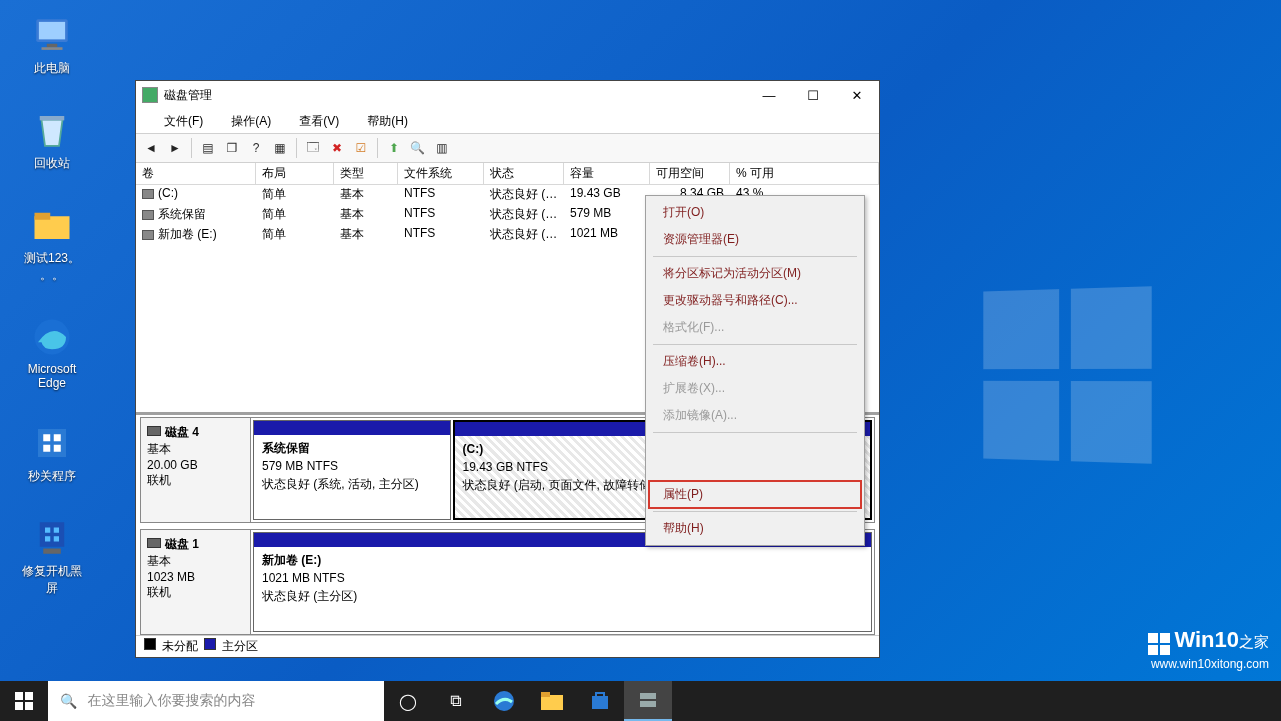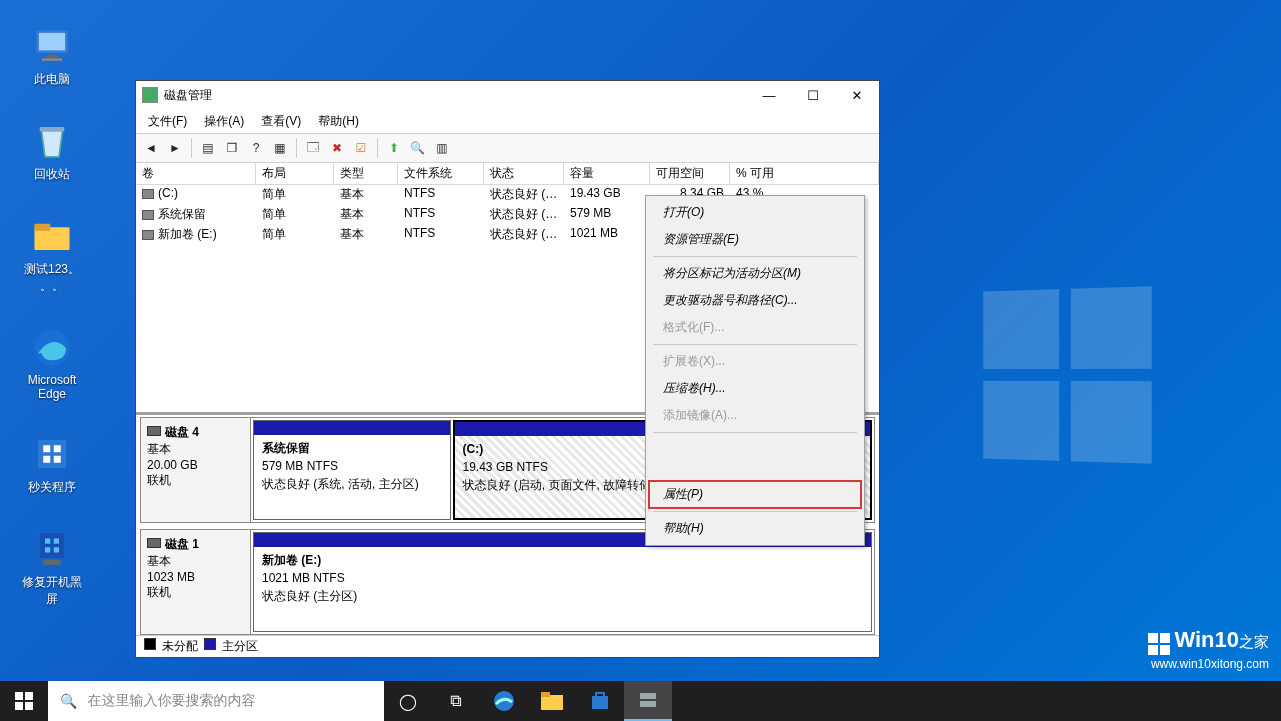--- a/index.html
+++ b/index.html
@@ -1,31 +1,31 @@
 <!DOCTYPE html>
 <html><head>
 <meta charset="utf-8">
 <style>
 * { margin:0; padding:0; box-sizing:border-box; font-family:"Microsoft YaHei","Segoe UI",sans-serif; }
 body { width:1281px; height:721px; overflow:hidden; background:#0078d7; position:relative; }
 .desktop { position:absolute; inset:0; background:linear-gradient(135deg,#1a6fd4 0%,#0a5cc4 50%,#0078d7 100%); }
 .win-logo { position:absolute; right:130px; bottom:260px; display:grid; grid-template-columns:80px 80px; grid-template-rows:80px 80px; gap:12px; transform:perspective(600px) rotateY(-12deg); opacity:.55; }
 .win-logo span { background:rgba(255,255,255,.35); }
-.icons { position:absolute; left:12px; top:25px; width:80px; display:flex; flex-direction:column; gap:32px; }
+.icons { position:absolute; left:12px; top:14px; width:80px; display:flex; flex-direction:column; gap:32px; }
 .di { display:flex; flex-direction:column; align-items:center; gap:4px; color:#fff; font-size:12px; text-align:center; cursor:pointer; }
 .di .ic { width:42px; height:42px; display:flex; align-items:center; justify-content:center; }
 .label { text-shadow:0 1px 2px rgba(0,0,0,.8); }
 
 .window { position:absolute; left:135px; top:80px; width:745px; height:578px; background:#fff; border:1px solid #444; display:flex; flex-direction:column; }
 .titlebar { height:28px; background:#fff; display:flex; align-items:center; padding-left:6px; }
 .titlebar .ticon { width:16px; height:16px; margin-right:6px; display:inline-block; background:#4a6; border:1px solid #888;}
 .titlebar .ttxt { font-size:12px; flex:1; }
 .winbtns { display:flex; }
 .winbtn { width:44px; height:28px; display:flex; align-items:center; justify-content:center; font-size:13px; cursor:pointer; font-family:sans-serif;}
-.menubar { height:24px; display:flex; align-items:center; padding:0 4px; font-size:12px; gap:1px; }
+.menubar { height:24px; display:flex; align-items:center; padding:0 20px; font-size:12px; gap:12px; }
 .menubar span { padding:2px 8px; cursor:pointer; }
 .toolbar { height:30px; border-top:1px solid #d0d0d0; border-bottom:1px solid #d0d0d0; background:#f8f8f8; display:flex; align-items:center; padding:0 4px; gap:2px;}
 .tbtn { width:22px; height:22px; border:1px solid transparent; display:flex; align-items:center; justify-content:center; font-size:12px; cursor:pointer; opacity:.85;}
 .tsep{width:1px;height:20px;background:#ccc;margin:0 3px;}
 
 .vlist { height:252px; overflow:auto; font-size:12px; border-bottom:3px solid #a0a0a0;}
 .vhead, .vrow { display:grid; grid-template-columns:120px 78px 64px 86px 80px 86px 80px 1fr; }
 .vhead { height:22px; }
 .vhead div { border-right:1px solid #d8d8d8; border-bottom:1px solid #d8d8d8; padding:2px 6px; background:#fff; font-weight:400; }
 .vrow { height:20px; }
@@ -40,21 +40,21 @@
 .part { border:1px solid #666; display:flex; flex-direction:column; }
 .part .phead{height:14px;background:#1a1aaa;}
 .part .pbody{flex:1;padding:4px 8px;line-height:1.5;}
 .part.sel .pbody{background:repeating-linear-gradient(45deg,#e8e8e8 0,#e8e8e8 3px,#fff 3px,#fff 6px);}
 .part.sel { border:2px solid #000; }
 .legend{height:22px;padding:2px 8px;display:flex;align-items:flex-start;gap:6px;font-size:12px;border-top:1px solid #ccc;}
 .lbox{width:12px;height:12px;display:inline-block;border:1px solid #333;}
 
 .ctx { position:absolute; left:645px; top:195px; width:220px; background:#f0f0f0; border:1px solid #a0a0a0; box-shadow:2px 2px 4px rgba(0,0,0,.25); padding:3px; font-size:12px; z-index:50;}
 .ctx .ci{padding:5px 14px;cursor:default;}
-.ctx .ci.enabled{color:#000000;cursor:pointer;font-style:italic;}
+.ctx .ci.enabled{color:#7f1d1d;cursor:pointer;}
 .ctx .ci.disabled{color:#9a9a9a;}
 .ctx hr{border:none;border-top:1px solid #c8c8c8;margin:3px 4px;}
 .ctx .ci.hl{outline:2px solid #d43a2f;outline-offset:-1px;margin-top:48px;}
 
 .taskbar { position:absolute; left:0; right:0; bottom:0; height:40px; background:#1f1f1f; display:flex; align-items:center; }
 .start { width:48px; height:40px; display:flex; align-items:center; justify-content:center; cursor:pointer;}
 .search { height:40px; width:336px; background:#fff; display:flex; align-items:center; padding:0 12px; gap:10px; color:#666; font-size:14px;}
 .tray { display:flex; height:40px; }
 .tbi { width:48px; height:40px; display:flex; align-items:center; justify-content:center; cursor:pointer; color:#fff;}
 .tbi.active{background:#444;border-bottom:2px solid #76b9ed;}
@@ -264,22 +264,22 @@
   </div>
 
   <div class="ctx" id="ctx">
       <div class="ci enabled">打开(O)</div>
       <div class="ci enabled">资源管理器(E)</div>
       <hr>
       <div class="ci enabled">将分区标记为活动分区(M)</div>
       <div class="ci enabled">更改驱动器号和路径(C)...</div>
       <div class="ci disabled">格式化(F)...</div>
       <hr>
+      <div class="ci enabled">压缩卷(H)...</div>
       <div class="ci disabled">扩展卷(X)...</div>
-      <div class="ci enabled">压缩卷(H)...</div>
       <div class="ci disabled">添加镜像(A)...</div>
       <hr>
       <div class="ci enabled hl">属性(P)</div>
       <hr>
       <div class="ci enabled">帮助(H)</div>
     </div>
 
   <div class="wm">
     <div>
       <svg width="24" height="24">

